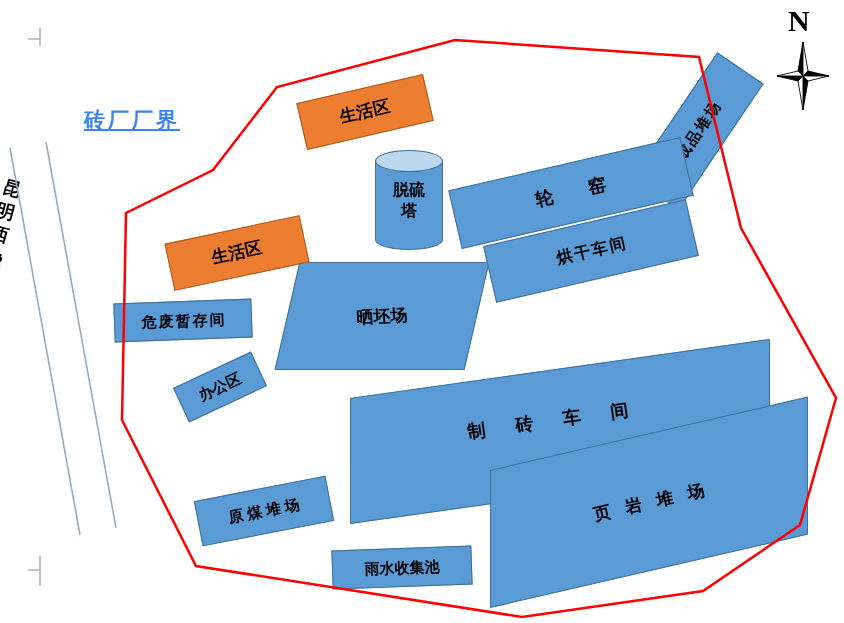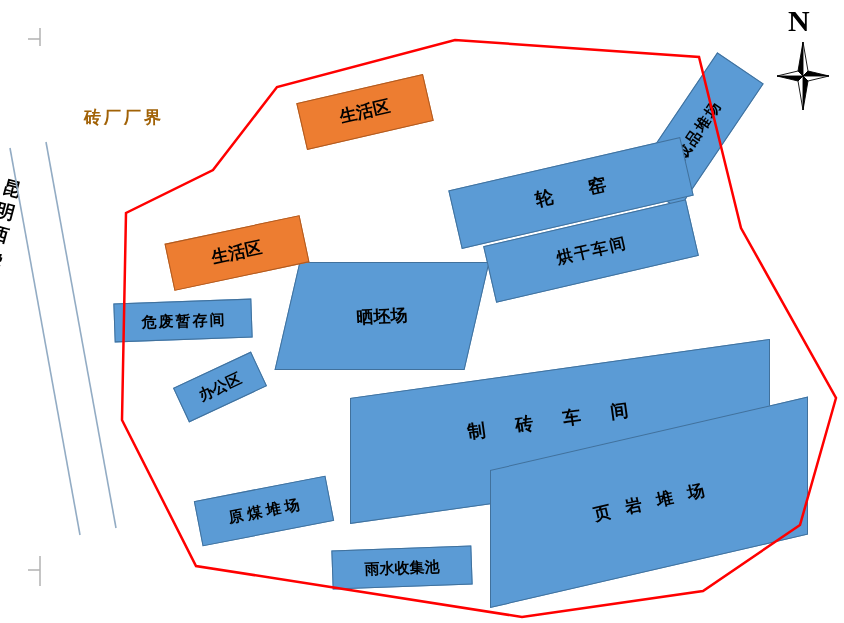--- a/index.html
+++ b/index.html
@@ -45,22 +45,22 @@
   .b11{left:490px;top:470px;width:318px;height:138px;}
   .b11 .pshape{transform:skewY(-13deg);transform-origin:0 0;}
   .b11 .plabel{transform:translateY(-37px) rotate(-13deg);font-size:17px;}
   
   .cyl{position:absolute;left:375px;top:150px;width:68px;height:100px;z-index:4;}
   .cyl-top{position:absolute;left:0;right:0;top:0;height:22px;background:#BDD7EE;border:1.5px solid #41719C;border-radius:50%;box-sizing:border-box;}
   .cyl-body{position:absolute;left:0;right:0;top:11px;bottom:0;background:#5B9BD5;border:1.5px solid #41719C;border-top:none;box-sizing:border-box;border-radius:0 0 34px 34px / 0 0 10px 10px;}
   .cyl-label{position:absolute;left:14px;right:14px;top:30px;text-align:center;font-weight:600;font-size:16px;line-height:1.3;z-index:2;}
   
   .boundary-label{
-    position:absolute;left:84px;top:106px;z-index:7;color:#a16207;font-size:17px;font-weight:700;
-    letter-spacing:3px;font-family:"Liberation Serif",serif;
+    position:absolute;left:84px;top:106px;z-index:7;color:#3b82f6;font-size:21px;font-weight:700;
+    text-decoration:underline;letter-spacing:3px;font-family:"Liberation Serif",serif;
   }
   .road-text{
     position:absolute;left:6px;top:166px;z-index:3;writing-mode:vertical-lr;text-orientation:upright;
     letter-spacing:24px;font-size:18px;font-weight:700;transform:rotate(15deg);transform-origin:top center;
   }
   .n-label{position:absolute;left:788px;top:4px;z-index:7;font-family:"Liberation Serif",serif;font-size:30px;font-weight:700;}
 </style>
 </head>
 <body>
 
@@ -97,20 +97,25 @@
   </div>
 
   <div class="blk b1">
     <span class="ls2">成品堆场</span>
   </div>
 
   <div class="blk b2">
     <span class="ls36">轮窑</span>
   </div>
 
+  <div class="cyl">
+    <div class="cyl-body"></div>
+    <div class="cyl-top"></div>
+    <div class="cyl-label">脱硫塔</div>
+  </div>
 
   <div class="blk b4">
     <span class="ls2">烘干车间</span>
   </div>
 
   <div class="blk orange b5">
     <span>生活区</span>
   </div>
 
   <div class="blk b6">

